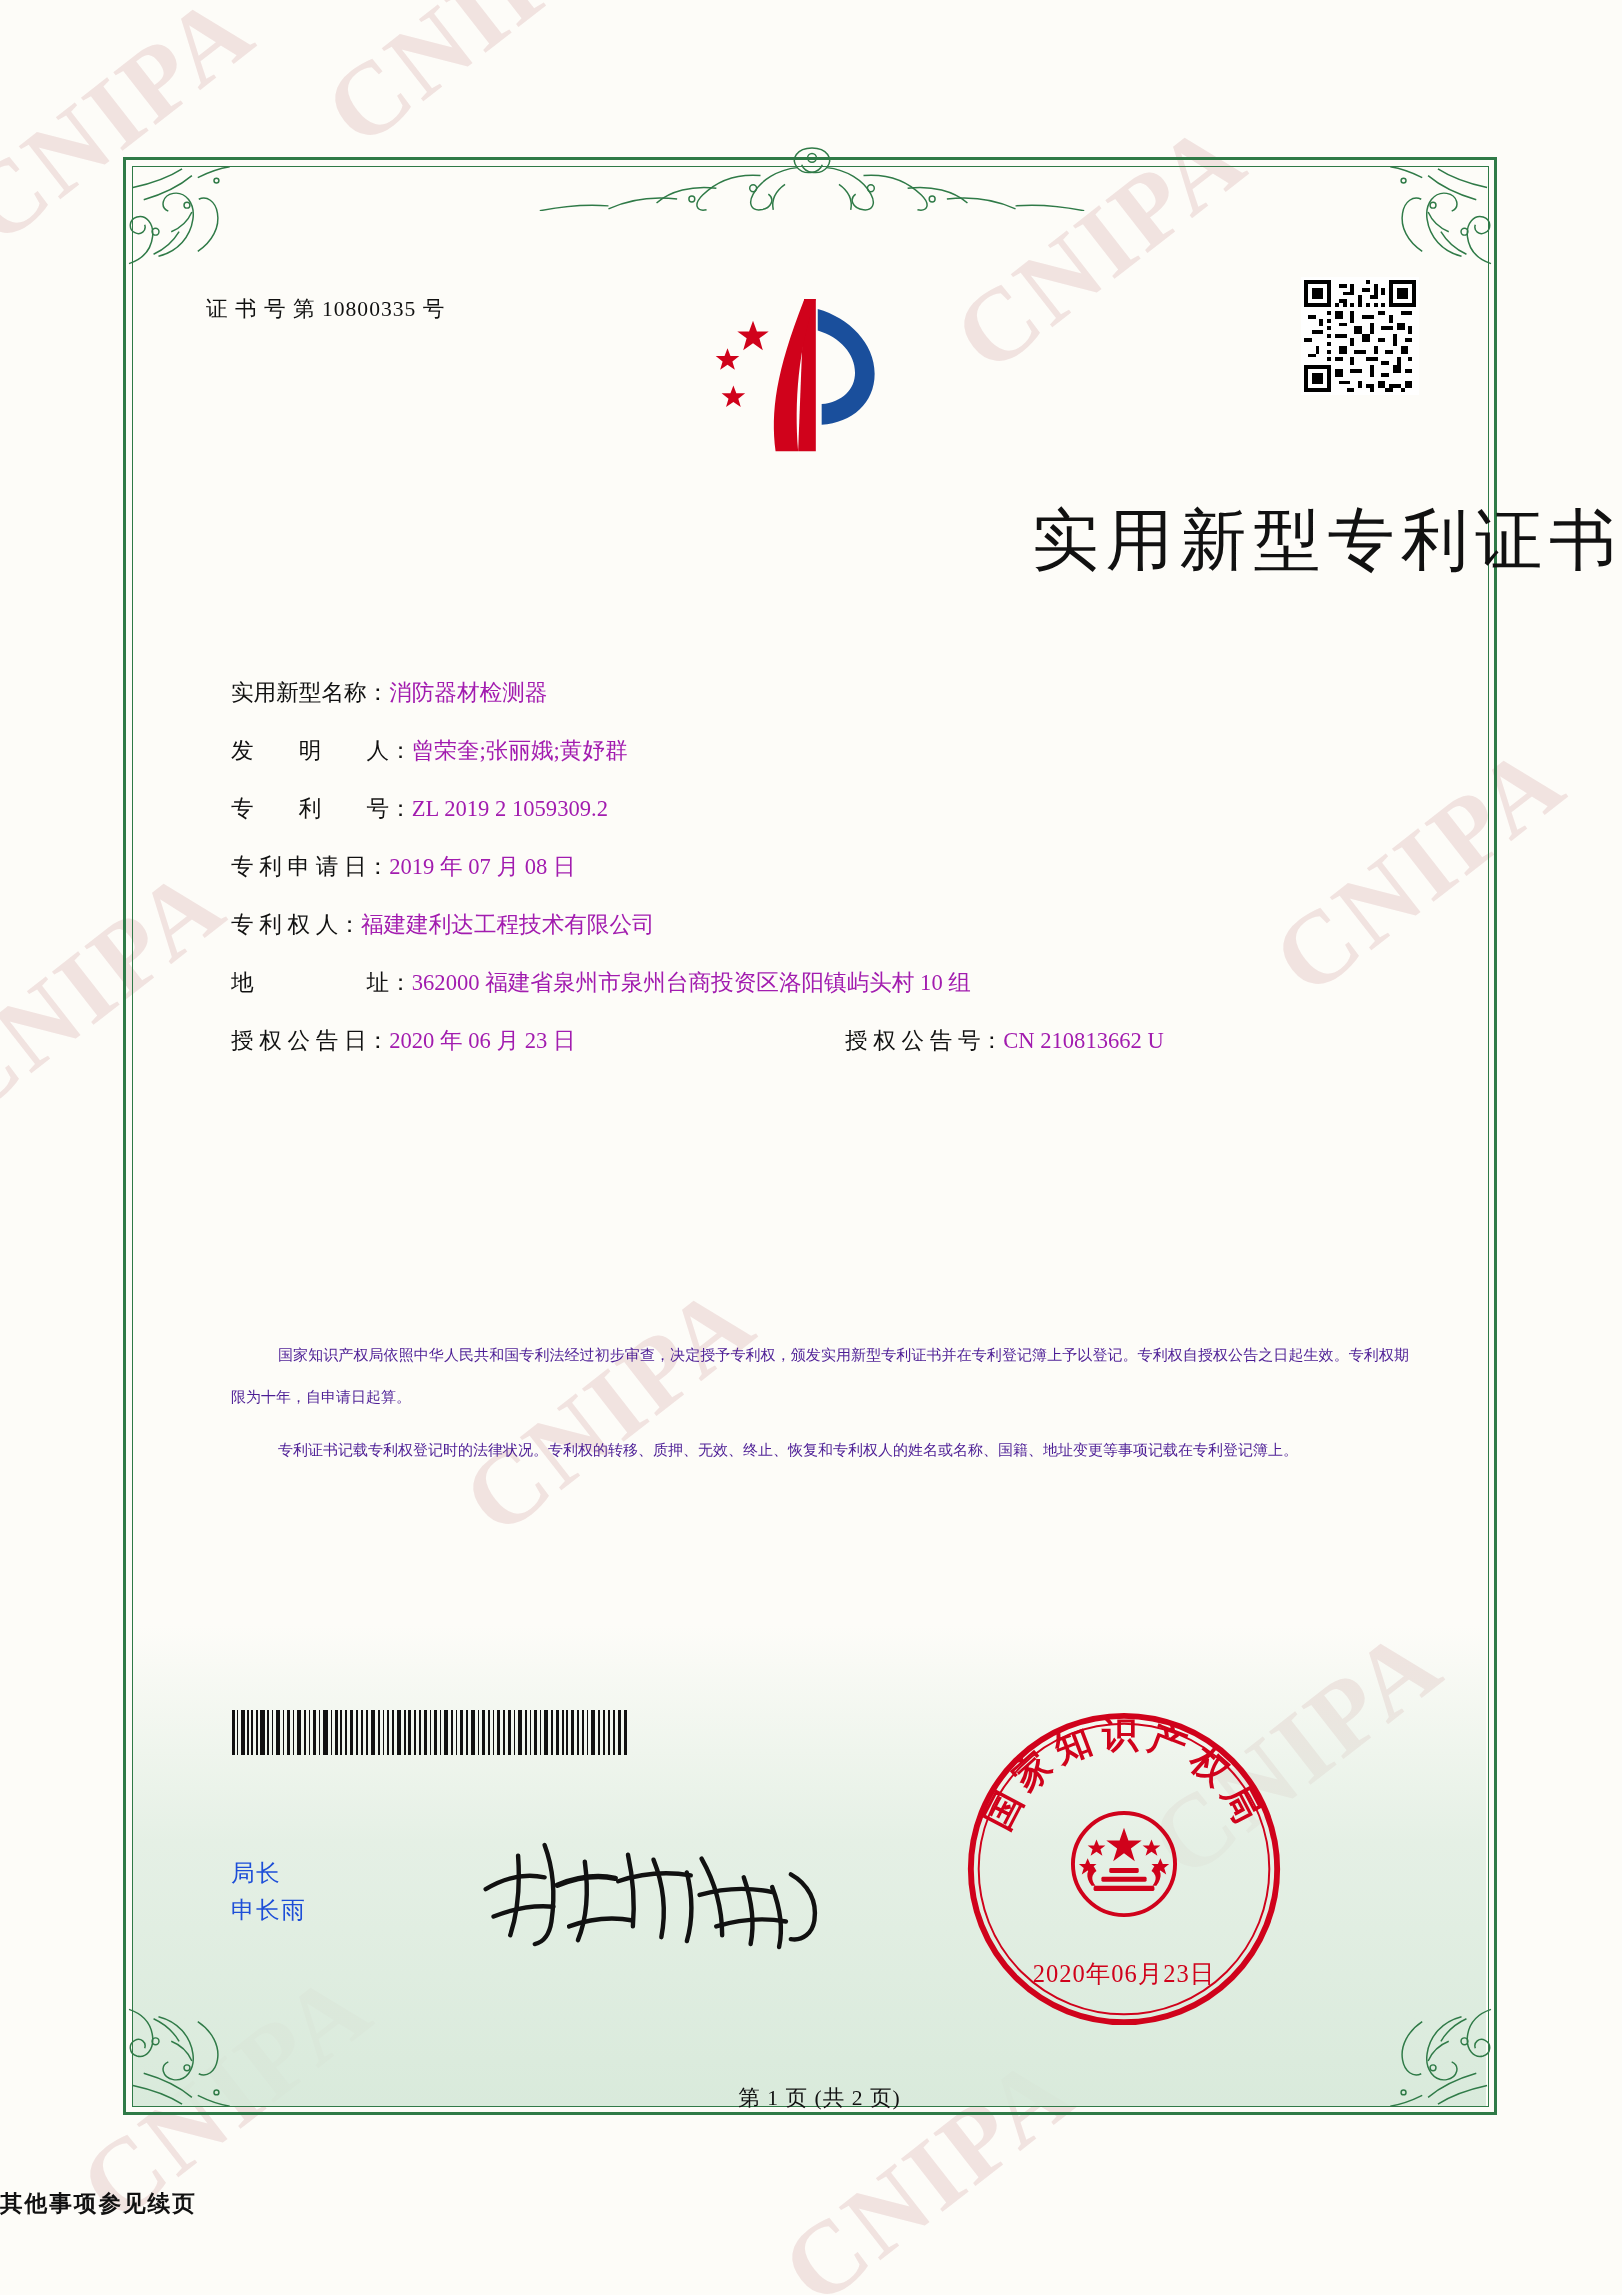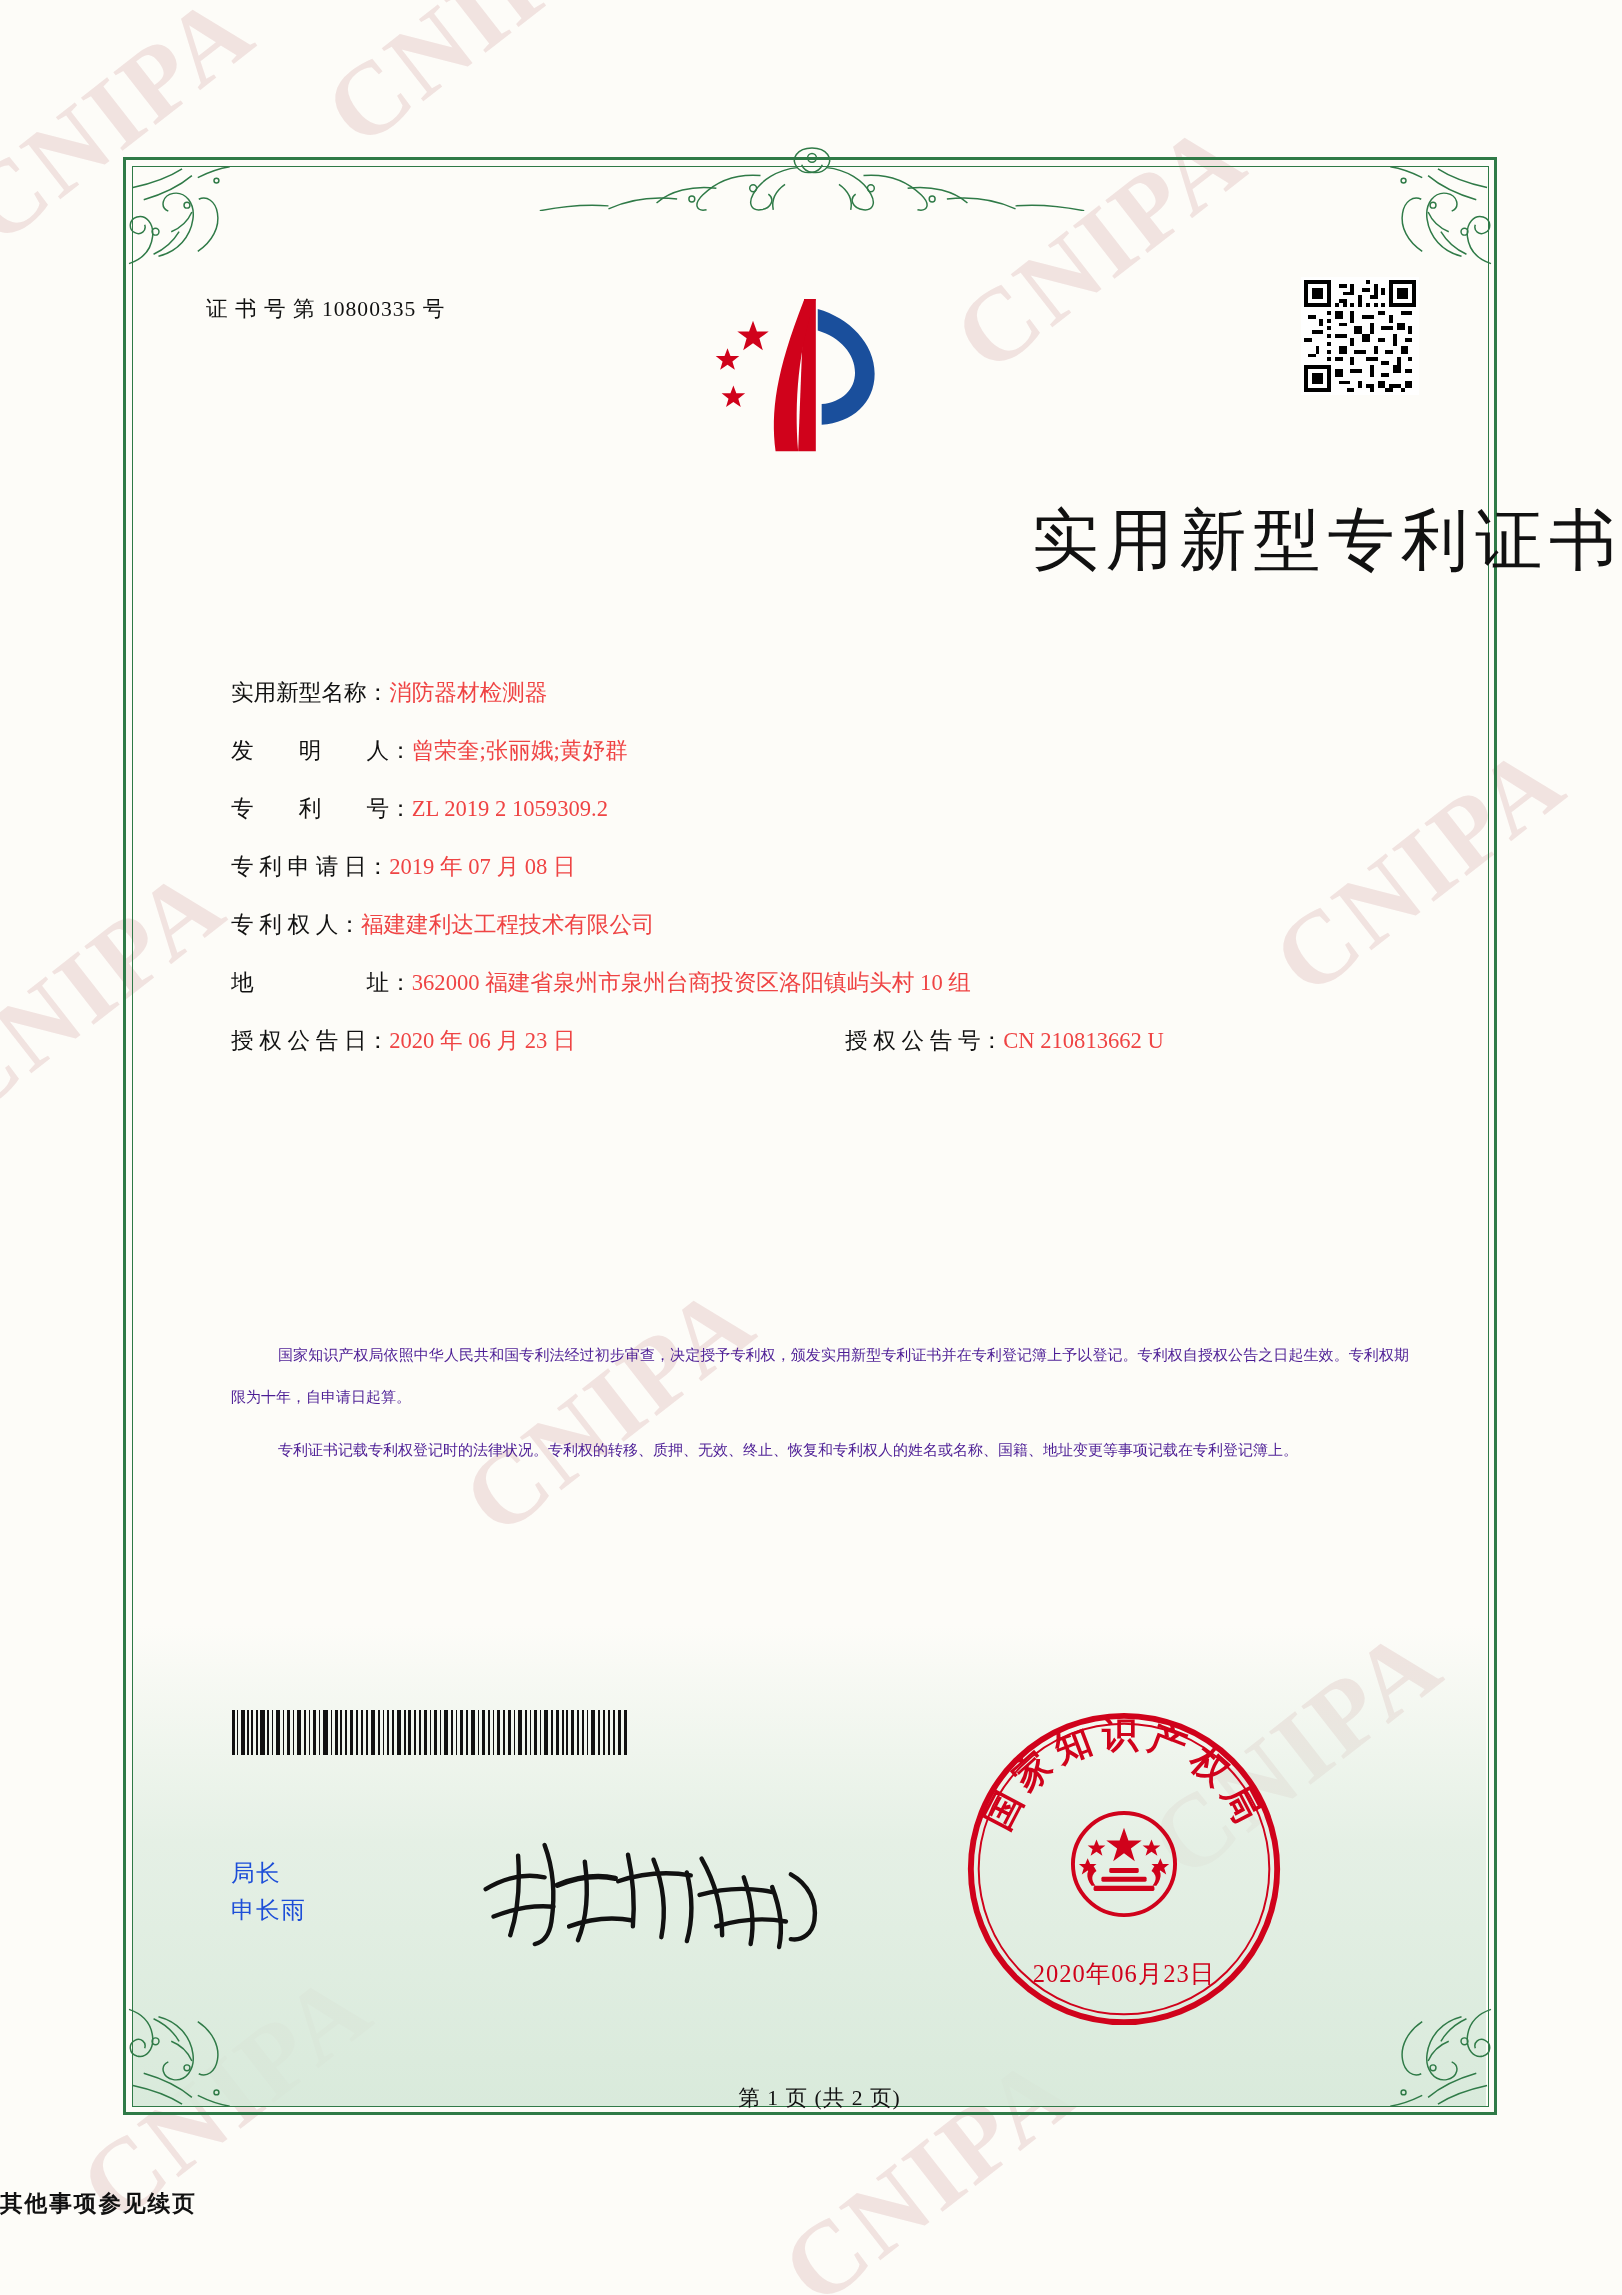--- a/index.html
+++ b/index.html
@@ -161,21 +161,21 @@
     position: relative;
     height: 58px;
     font-size: 22.6px;
     color: #111;
     white-space: nowrap;
   }
   .f-label {
     display: inline-block;
     color: #111;
   }
-  .f-value { color: #ef4444; }
+  .f-value { color: #a21caf; }
 
   .row-inline { position: relative; }
   .pub-no {
     position: absolute;
     left: 614px;
     top: 0;
     font-size: 22.6px;
     white-space: nowrap;
   }
 

